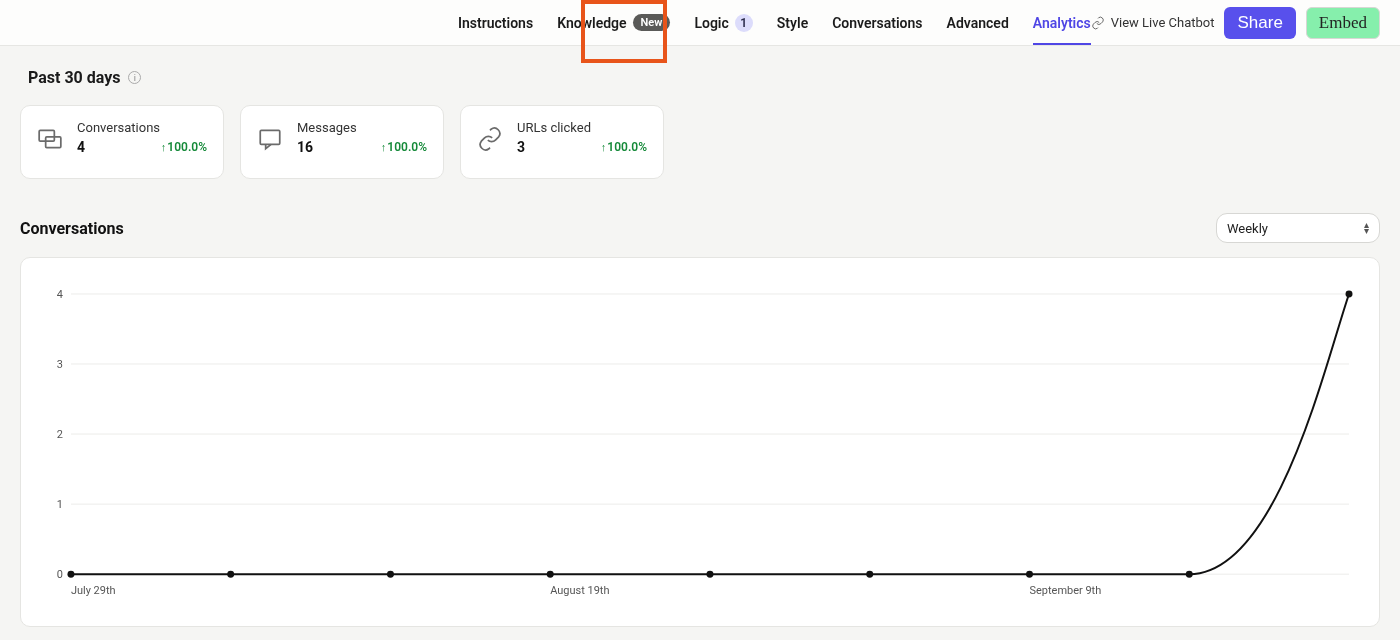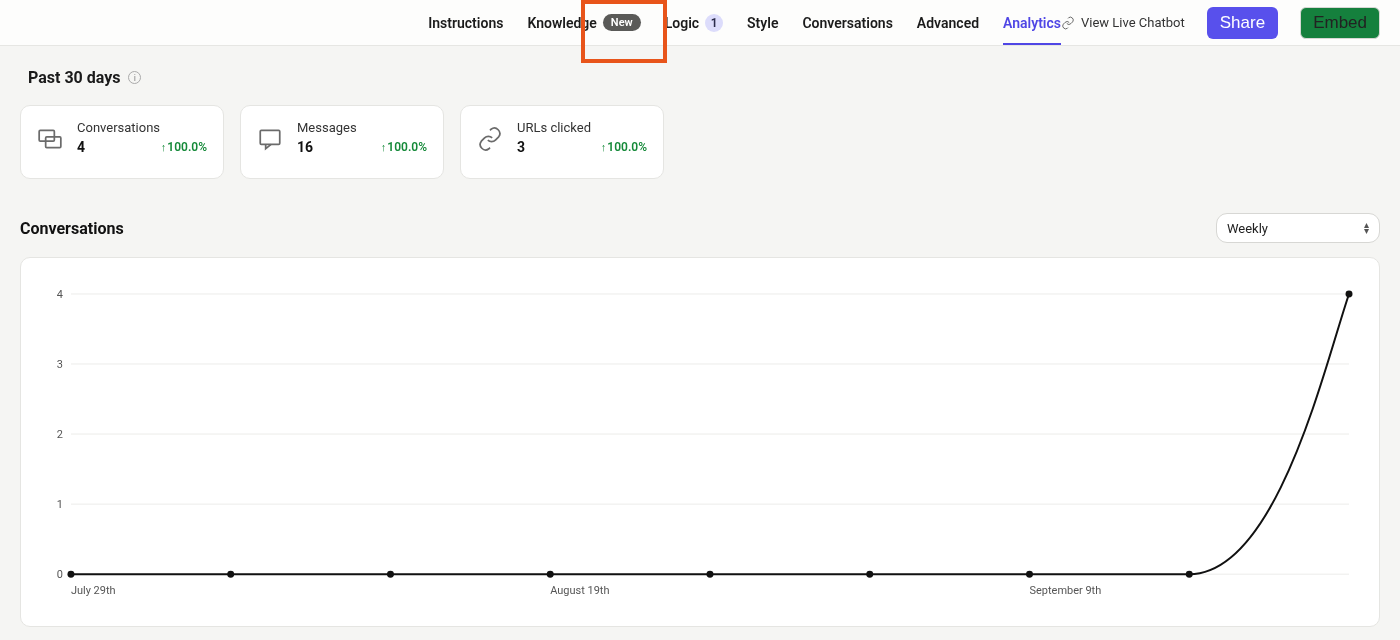--- a/index.html
+++ b/index.html
@@ -72,21 +72,21 @@
     border-radius: 9px;
     display: inline-flex;
     align-items: center;
     justify-content: center;
     padding: 0 5px;
   }
 
   .topbar-right {
     display: flex;
     align-items: center;
-    gap: 22px;
+    gap: 10px;
   }
   .link-live {
     display: flex;
     align-items: center;
     gap: 6px;
     font-size: 13px;
     color: #333;
     cursor: pointer;
   }
   .link-icon {
@@ -99,23 +99,24 @@
     border-radius: 6px;
     cursor: pointer;
     border: 1px solid transparent;
     font-weight: 500;
   }
   .btn-primary {
     background: #5850ec;
     color: #fff;
   }
   .btn-secondary {
-    background: #15803d;
+    background: #86efac;
     border-color: #d7d7d4;
     color: #222;
+    font-family: Liberation Serif, serif;
   }
 
   
   .content {
     padding: 22px 20px 0 20px;
   }
   .section-heading {
     font-size: 16px;
     font-weight: 700;
     color: #1a1a1a;

